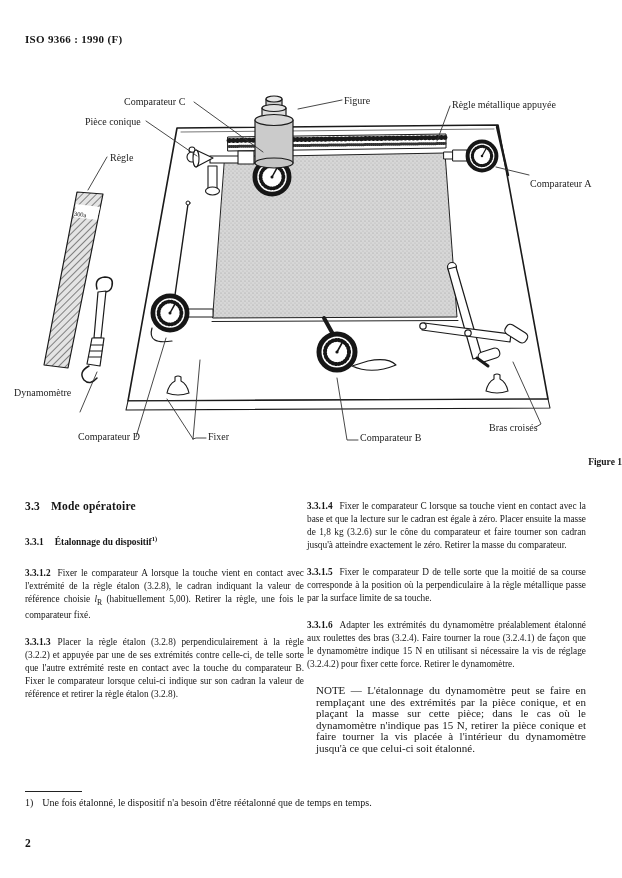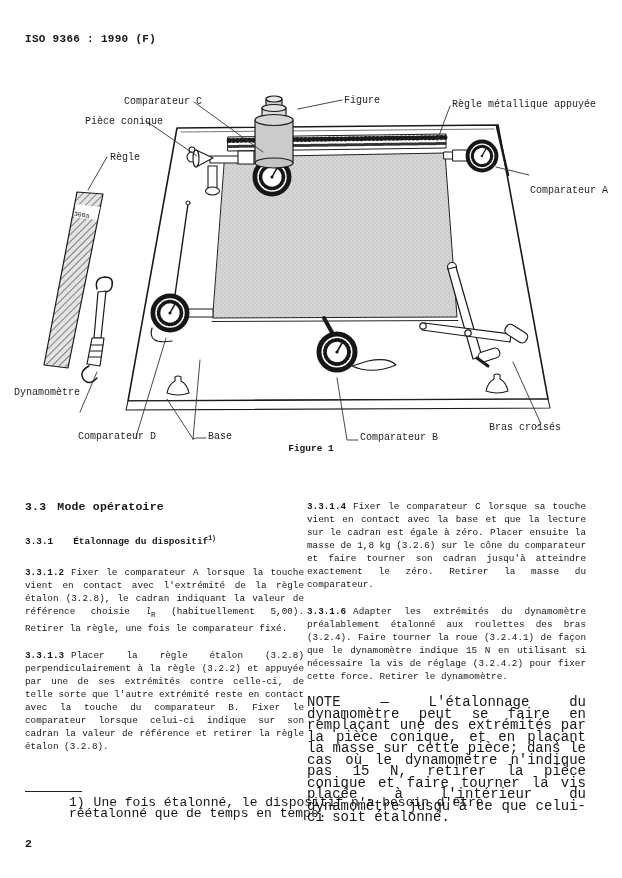--- a/index.html
+++ b/index.html
@@ -1,35 +1,35 @@
 <!DOCTYPE html>
 <html><head>
 <meta charset="utf-8">
 <title>Document</title>
 <style>
   html,body{margin:0;padding:0;background:#9a9a9a;}
   .page{position:relative;width:622px;height:878px;margin:0 auto;background:#fff;
-        font-family:Liberation Mono, monospace;color:#161616;overflow:hidden;}
+        font-family:Liberation Serif, serif;color:#161616;overflow:hidden;}
   .header{position:absolute;left:25px;top:33px;font-size:11px;font-weight:bold;letter-spacing:.3px;}
   .figure-svg{position:absolute;left:0;top:0;width:622px;height:878px;pointer-events:none;}
   .flabel{position:absolute;font-size:10px;line-height:9px;color:#1d1d1d;white-space:nowrap;}
-  .caption{position:absolute;left:0;right:0;top:443px;text-align:center;font-size:9.5px;font-weight:bold;}
+  .caption{position:absolute;left:0;right:0;top:457px;text-align:right;font-size:9.5px;font-weight:bold;}
   .columns{position:absolute;left:25px;top:500px;width:573px;display:flex;gap:3px;}
   .col{width:279px;font-size:9.3px;line-height:13px;text-align:justify;}
   h2.sec{font-size:11.5px;margin:0 0 19px 0;letter-spacing:.2px;font-weight:bold;}
   h2.sec .htitle{margin-left:11px;}
   h3.sub{font-size:9.4px;margin:0 0 18px 0;font-weight:bold;}
-  h3.sub .htitle{margin-left:20px;}
+  h3.sub .htitle{margin-left:11px;}
   h3.sub sup{font-size:6.5px;}
   p.para{margin:0 0 14px 0;}
   .pnum{font-weight:bold;margin-right:7px;margin-top:15px;}
   .var{font-style:italic;}
-  p.note{margin:14px 0 0 0;font-size:14px;line-height:11.5px;text-align:justify;}
+  p.note{margin:14px 0 0 9px;font-size:11px;line-height:11.5px;text-align:justify;}
   .fnrule{position:absolute;left:25px;top:791px;width:57px;border-top:1px solid #222;}
-  .footnote{position:absolute;left:25px;top:797px;width:460px;font-size:13px;line-height:11px;margin-left:44px;}
+  .footnote{position:absolute;left:25px;top:797px;width:460px;font-size:10px;line-height:11px;}
   .fnmark{margin-right:9px;}
   .pageno{position:absolute;left:25px;top:837px;font-size:11.5px;font-weight:bold;}
 </style>
 </head>
 <body>
 
 <div class="page">
 
   <div class="header">ISO 9366 : 1990 (F)</div>
 
@@ -177,43 +177,44 @@
       <polyline points="358,440 347,440 337,378"></polyline>
       <polyline points="536,427 541,424 513,362"></polyline>
     </g>
   </svg>
 
   <span class="flabel" style="left:124px;top:97px">Comparateur C</span>
   <span class="flabel" style="left:344px;top:96px">Figure</span>
   <span class="flabel" style="left:452px;top:100px">Règle métallique appuyée</span>
   <span class="flabel" style="left:85px;top:117px">Pièce conique</span>
   <span class="flabel" style="left:110px;top:153px">Règle</span>
-  <span class="flabel" style="left:530px;top:186px">Comparateur A</span>
+  <span class="flabel" style="left:530px;top:179px">Comparateur A</span>
   <span class="flabel" style="left:14px;top:388px">Dynamomètre</span>
   <span class="flabel" style="left:78px;top:432px">Comparateur D</span>
-  <span class="flabel" style="left:208px;top:432px">Base</span>
+  <span class="flabel" style="left:208px;top:432px">Fixer</span>
   <span class="flabel" style="left:360px;top:433px">Comparateur B</span>
   <span class="flabel" style="left:489px;top:423px">Bras croisés</span>
 
   <div class="caption">Figure 1</div>
 
   <div class="columns">
     <div class="col">
       <h2 class="sec"><span>3.3</span><span class="htitle">Mode opératoire</span></h2>
       <h3 class="sub"><span>3.3.1</span><span class="htitle">Étalonnage du dispositif</span><sup>1)</sup></h3>
 
 
       <p class="para"><b class="pnum">3.3.1.2</b><span>Fixer le comparateur A lorsque la touche vient en contact avec l'extrémité de la règle étalon (3.2.8), le cadran indiquant la valeur de référence choisie </span><span class="var">l</span><sub>R</sub><span> (habituellement 5,00). Retirer la règle, une fois le comparateur fixé.</span></p>
 
       <p class="para"><b class="pnum">3.3.1.3</b><span>Placer la règle étalon (3.2.8) perpendiculairement à la règle (3.2.2) et appuyée par une de ses extrémités contre celle-ci, de telle sorte que l'autre extrémité reste en contact avec la touche du comparateur B. Fixer le comparateur lorsque celui-ci indique sur son cadran la valeur de référence et retirer la règle étalon (3.2.8).</span></p>
     </div>
 
     <div class="col">
       <p class="para"><b class="pnum">3.3.1.4</b><span>Fixer le comparateur C lorsque sa touche vient en contact avec la base et que la lecture sur le cadran est égale à zéro. Placer ensuite la masse de 1,8 kg (3.2.6) sur le cône du comparateur et faire tourner son cadran jusqu'à atteindre exactement le zéro. Retirer la masse du comparateur.</span></p>
 
+      <p class="para"><b class="pnum">3.3.1.5</b><span>Fixer le comparateur D de telle sorte que la moitié de sa course corresponde à la position où la perpendiculaire à la règle métallique passe par la surface limite de sa touche.</span></p>
 
       <p class="para"><b class="pnum">3.3.1.6</b><span>Adapter les extrémités du dynamomètre préalablement étalonné aux roulettes des bras (3.2.4). Faire tourner la roue (3.2.4.1) de façon que le dynamomètre indique 15 N en utilisant si nécessaire la vis de réglage (3.2.4.2) pour fixer cette force. Retirer le dynamomètre.</span></p>
 
       <p class="note">NOTE — L'étalonnage du dynamomètre peut se faire en remplaçant une des extrémités par la pièce conique, et en plaçant la masse sur cette pièce; dans le cas où le dynamomètre n'indique pas 15 N, retirer la pièce conique et faire tourner la vis placée à l'intérieur du dynamomètre jusqu'à ce que celui-ci soit étalonné.</p>
     </div>
   </div>
 
   <div class="fnrule"></div>
   <div class="footnote"><span class="fnmark">1)</span><span>Une fois étalonné, le dispositif n'a besoin d'être réétalonné que de temps en temps.</span></div>
 

